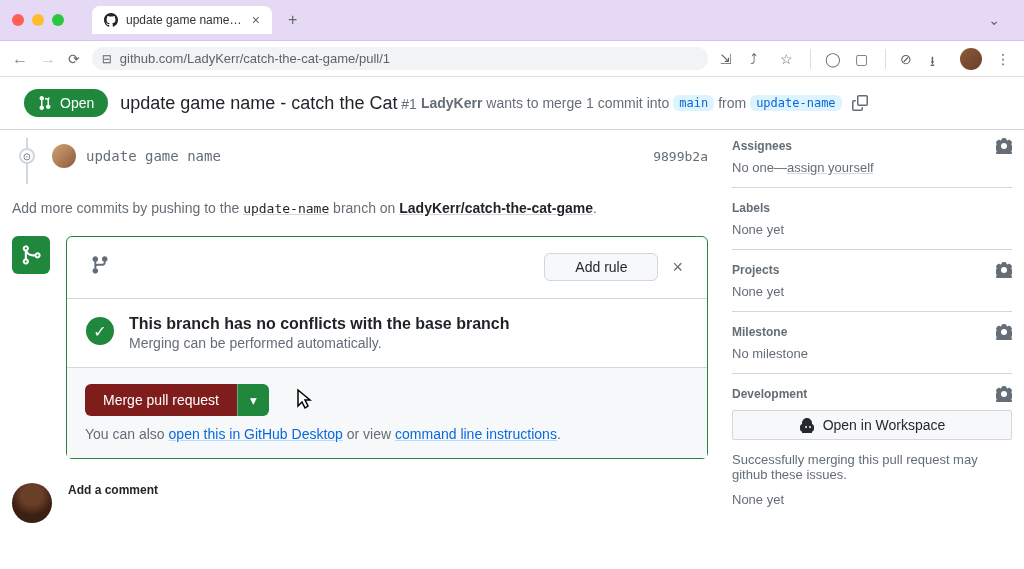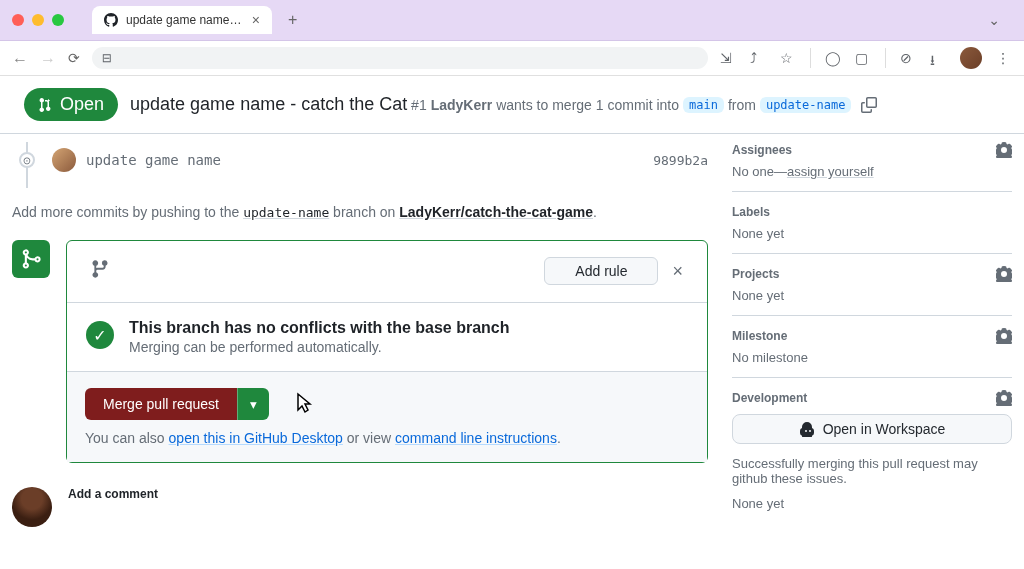--- a/index.html
+++ b/index.html
@@ -25,21 +25,21 @@
     .reload { color: #666; }
     .url-bar { flex: 1; display: flex; align-items: center; gap: 8px; padding: 4px 10px; background: #f1f3f4; border-radius: 14px; font-size: 13px; color: #5f6368; }
     .url-icon { font-size: 12px; }
     .nav-icons { display: flex; gap: 14px; color: #5f6368; align-items: center; }
     .nav-icons svg, .nav-icons span { width: 16px; height: 16px; }
     .divider-v { width: 1px; height: 20px; background: #ddd; }
     .profile-pic { width: 22px; height: 22px; border-radius: 50%; background: linear-gradient(135deg, #8b5a3c, #6b3e28); }
     
     
     .gh-header { background: #fff; border-bottom: 1px solid #d0d7de; padding: 12px 24px; display: flex; align-items: center; gap: 12px; }
-    .state-badge { background: #1f883d; color: #fff; padding: 6px 14px; border-radius: 20px; font-weight: 500; display: flex; align-items: center; gap: 6px; font-size: 18px; }
+    .state-badge { background: #1f883d; color: #fff; padding: 6px 14px; border-radius: 20px; font-weight: 500; display: flex; align-items: center; gap: 6px; font-size: 14px; }
     .pr-title-row { display: flex; gap: 4px; }
     .pr-title { font-size: 18px; font-weight: 400; color: #1f2328; }
     .pr-number { color: #656d76; }
     .pr-subtitle { font-size: 14px; color: #656d76; display: flex; align-items: center; gap: 4px; }
     .branch-label { background: #ddf4ff; color: #0969da; padding: 1px 6px; border-radius: 6px; font-family: ui-monospace, monospace; font-size: 12px; }
     .copy-icon { color: #656d76; margin-left: 6px; }
     
     
     .main-container { display: flex; max-width: 1000px; margin: 0 auto; padding-top: 8px; }
     .timeline-col { flex: 1; padding-right: 24px; }
@@ -91,21 +91,21 @@
     .comment-title { font-size: 12px; font-weight: 700; margin-bottom: 10px; }
     
     
     .sidebar-section { padding: 12px 0; border-bottom: 1px solid #d0d7de; }
     .sidebar-section:first-child { padding-top: 0; }
     .sidebar-header { display: flex; justify-content: space-between; align-items: center; margin-bottom: 6px; }
     .sidebar-label { font-size: 12px; font-weight: 600; color: #656d76; }
     .gear-icon { color: #656d76; }
     .sidebar-value { font-size: 13px; color: #656d76; }
     .sidebar-value a { color: #656d76; text-decoration: underline; text-decoration-color: #d0d7de; }
-    .workspace-btn { width: 100%; background: #f6f8fa; border: 1px solid #d0d7de; padding: 6px 12px; border-radius: 8px; font-size: 14px; color: #24292f; display: flex; align-items: center; justify-content: center; gap: 8px; margin-top: 8px; }
+    .workspace-btn { width: 100%; background: #f6f8fa; border: 1px solid #d0d7de; padding: 6px 12px; border-radius: 2px; font-size: 14px; color: #24292f; display: flex; align-items: center; justify-content: center; gap: 8px; margin-top: 8px; }
     .dev-desc { font-size: 13px; color: #656d76; margin-top: 12px; }
   </style>
 </head>
 <body>
 
 <div class="browser-chrome">
   <div class="window-controls">
     <div class="dot dot-red"></div>
     <div class="dot dot-yellow"></div>
     <div class="dot dot-green"></div>
@@ -120,20 +120,21 @@
     <span class="chrome-expand">⌄</span>
   </div>
 </div>
 
 <div class="nav-bar">
   <span class="nav-arrow">←</span>
   <span class="nav-arrow disabled">→</span>
   <span class="reload">⟳</span>
   <div class="url-bar">
     <span class="url-icon">⊟</span>
+    <span>github.com/LadyKerr/catch-the-cat-game/pull/1</span>
   </div>
   <div class="nav-icons">
     <span>⇲</span>
     <span>⤴</span>
     <span>☆</span>
     <div class="divider-v"></div>
     <span>◯</span>
     <span>▢</span>
     <div class="divider-v"></div>
     <span>⊘</span>

